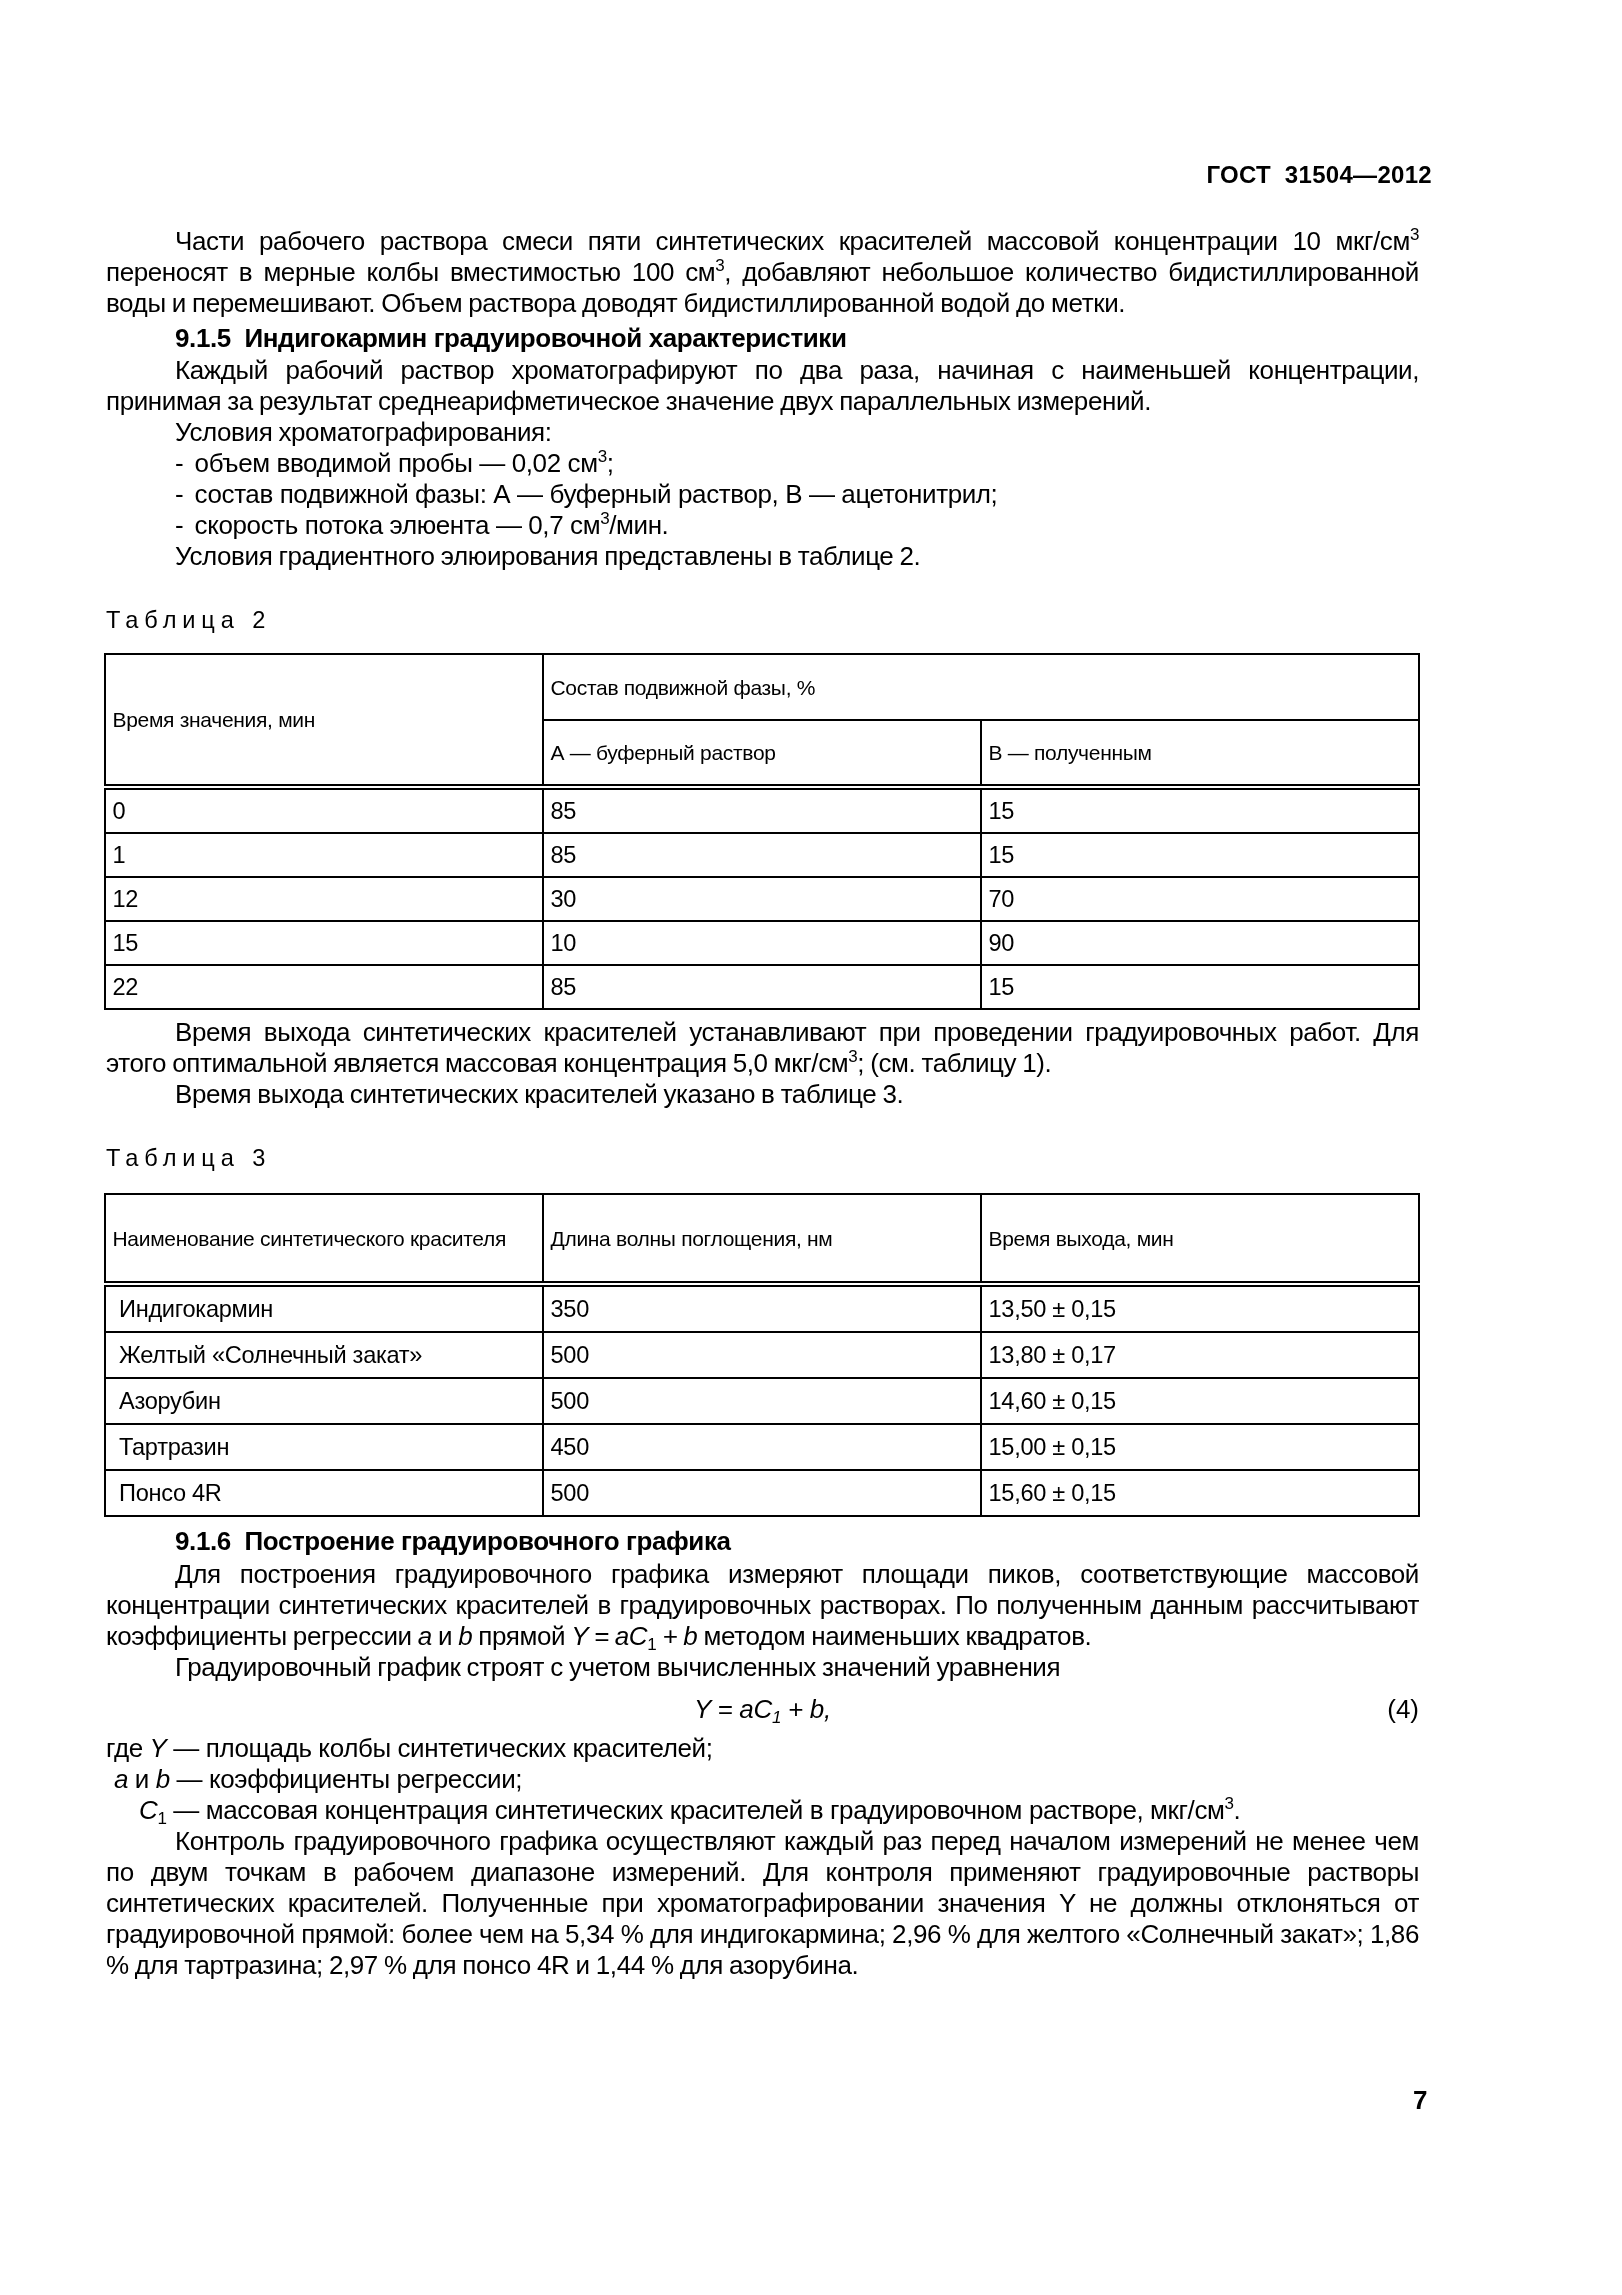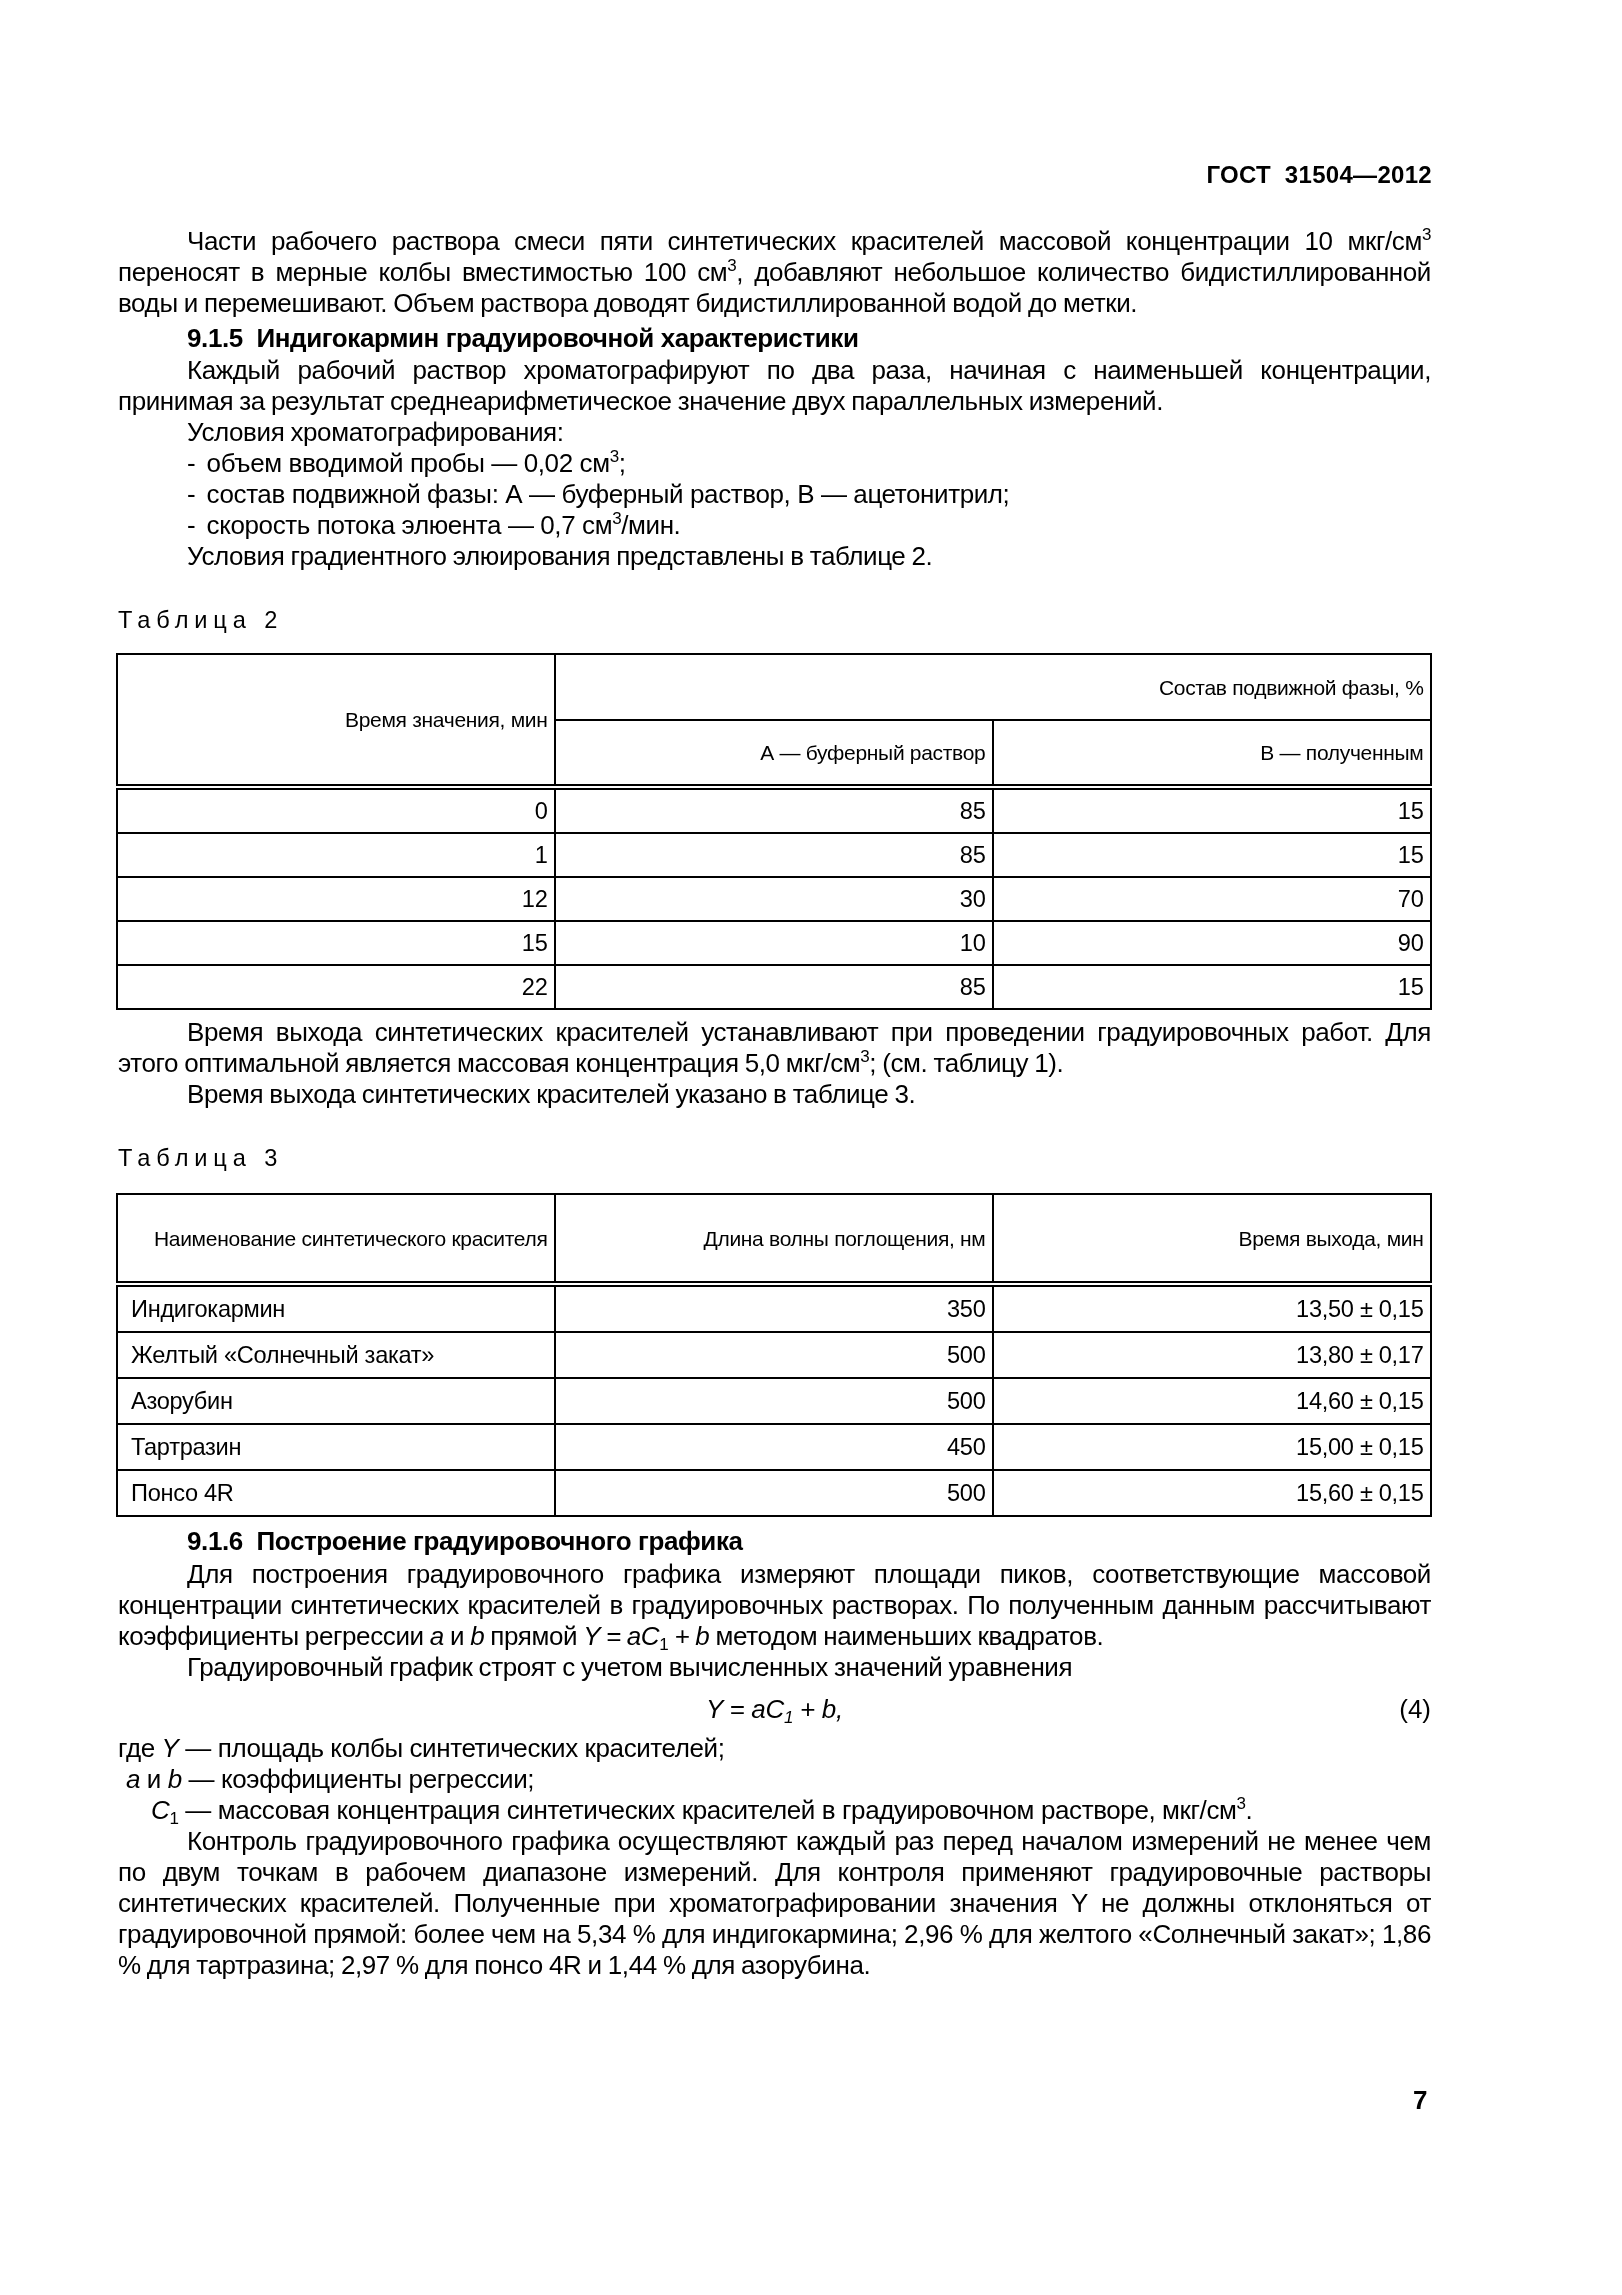--- a/index.html
+++ b/index.html
@@ -15,21 +15,21 @@
       position: absolute;
       top: 161px;
       right: 191px;
       font-size: 24px;
       font-weight: bold;
       letter-spacing: 0.3px;
       white-space: pre;
     }
     .content {
       position: absolute;
-      left: 118px;
+      left: 106px;
       top: 226px;
       width: 1313px;
     }
     .p {
       font-size: 26px;
       line-height: 31px;
       text-align: justify;
       text-align-last: left;
       margin: 0;
       letter-spacing: -0.4px;
@@ -59,21 +59,21 @@
     }
     table.doc {
       border-collapse: collapse;
       width: 1313px;
       margin-left: -2px;
       table-layout: fixed;
       font-size: 23.6px;
     }
     table.doc td, table.doc th {
       border: 2px solid #000;
-      text-align: right;
+      text-align: left;
       vertical-align: middle;
       font-weight: normal;
       padding: 0 6.5px;
       letter-spacing: -0.3px;
     }
     table.doc th { font-size: 21px; line-height: 33px; }
     table.doc thead tr.last th { border-bottom: 6.5px double #000; }
     table.doc thead tr.first-with-span th.rowspan { border-bottom: 6.5px double #000; }
     .t2 { margin-top: 17px; }
     .t2 thead tr.r1 th { height: 64px; }

